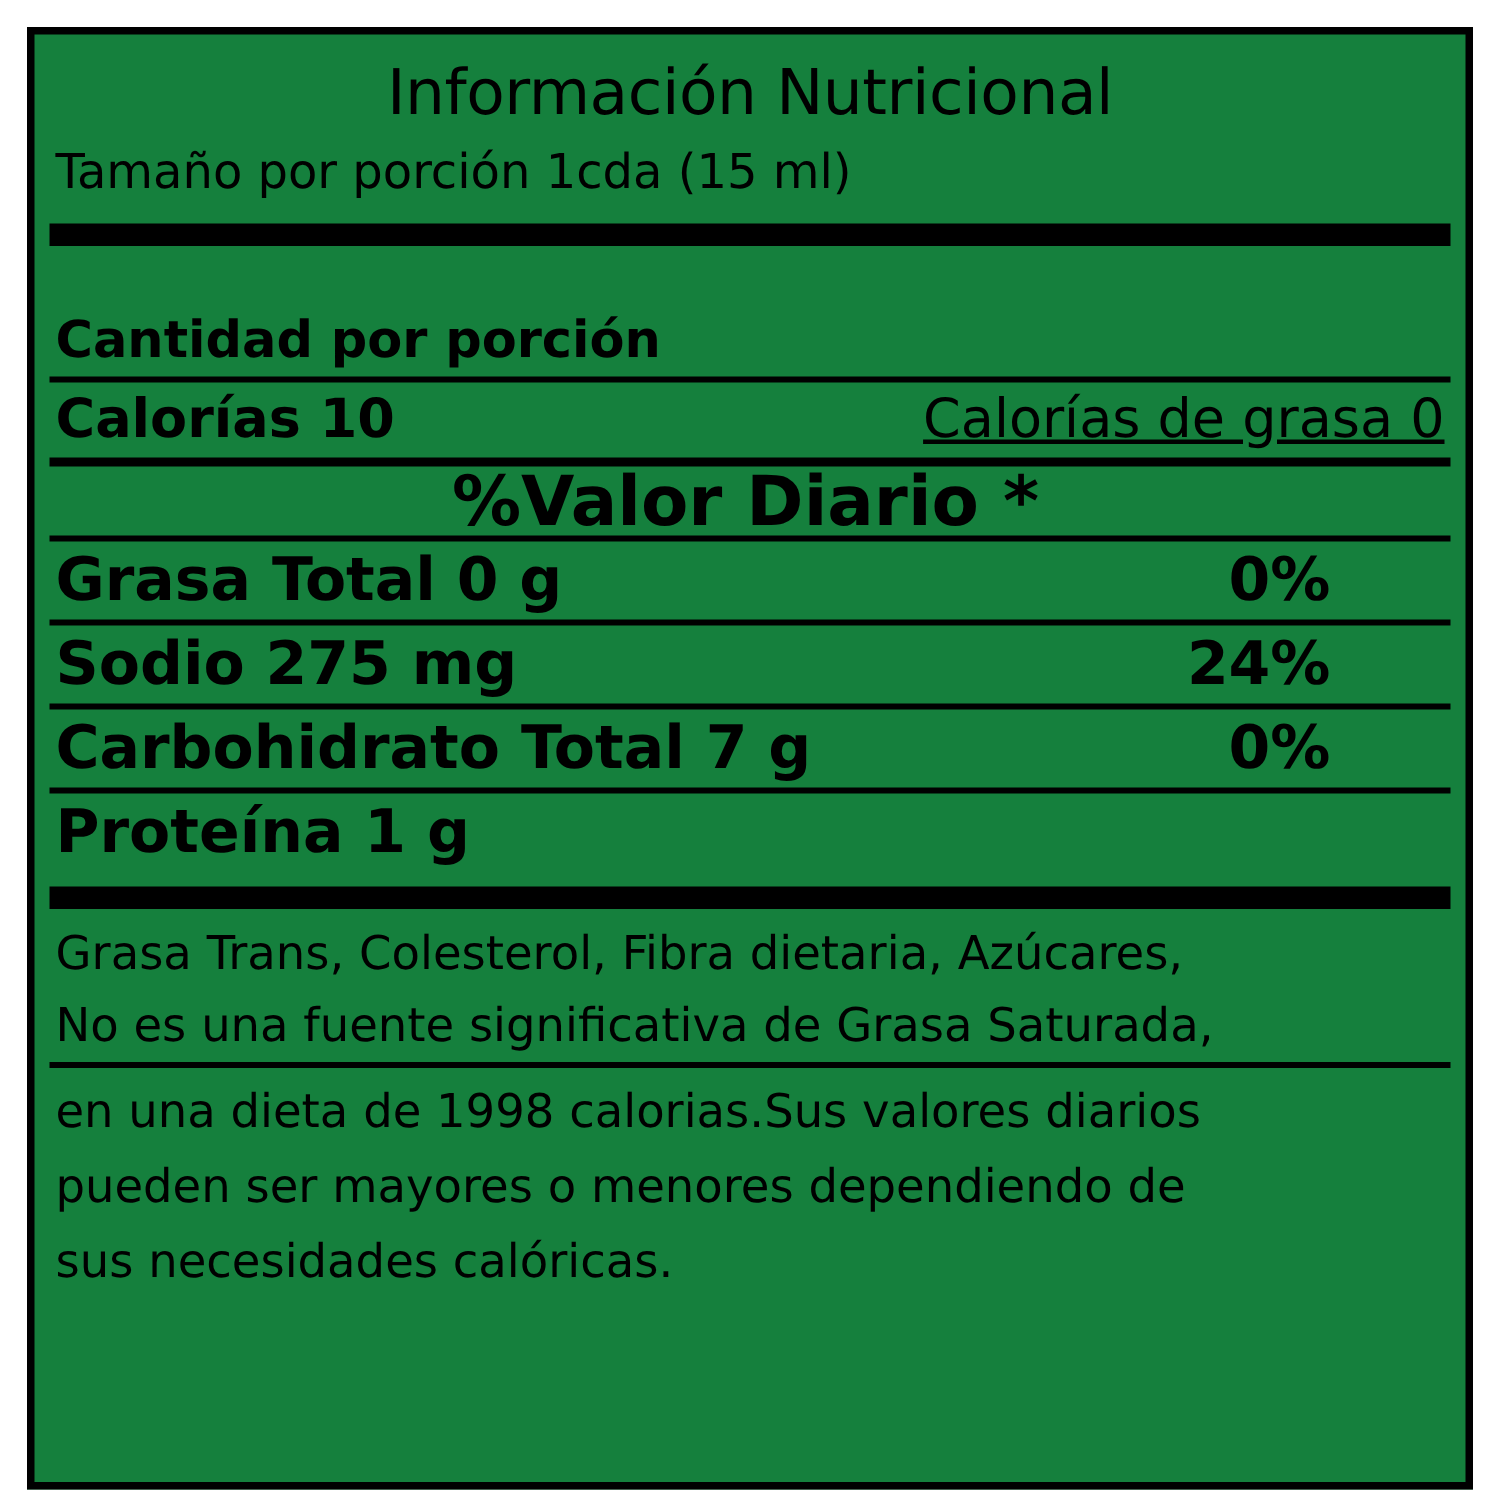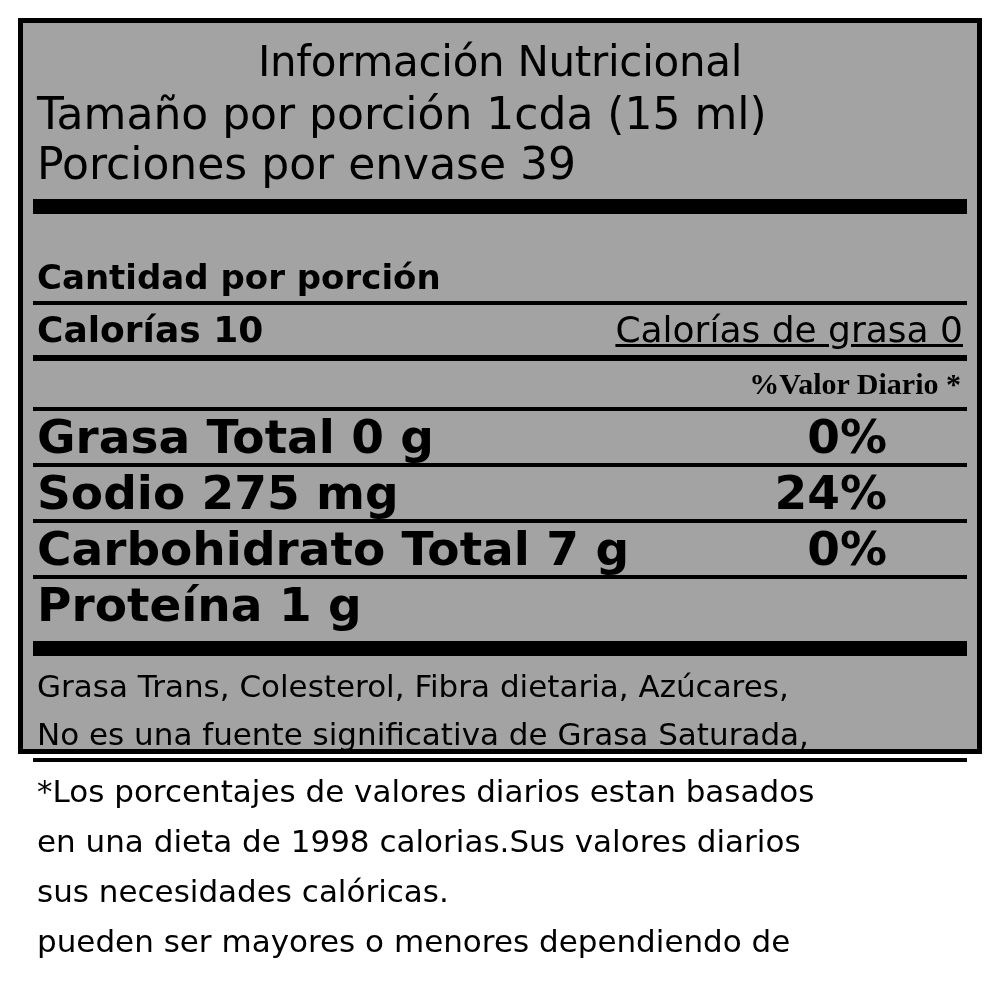--- a/index.html
+++ b/index.html
@@ -13,24 +13,24 @@
     font-family: "DejaVu Sans", sans-serif;
     color: #000000;
     overflow: hidden;
   }
 
   .panel {
     position: absolute;
     left: 18px;
     top: 18px;
     width: 964px;
-    height: 736px;
+    height: 975px;
     box-sizing: border-box;
     border: 5px solid #000000;
-    background: #a3a3a3;
+    background: #15803d;
   }
 
   .inner {
     position: relative;
     width: 100%;
     height: 100%;
     box-sizing: border-box;
     padding: 0 10px;
   }
 
@@ -39,21 +39,21 @@
     text-align: center;
     font-size: 42px;
     line-height: 54px;
     padding-top: 12px;
     letter-spacing: -0.3px;
     white-space: nowrap;
   }
 
   
   .serving-line {
-    font-size: 44px;
+    font-size: 32px;
     line-height: 50px;
     padding-left: 4px;
     white-space: nowrap;
   }
 
   
   .rule-thick {
     height: 15px;
     background: #000000;
     margin-top: 10px;
@@ -101,31 +101,30 @@
     font-size: 36px;
     font-weight: bold;
   }
   .cal-row .right {
     font-size: 36px;
     padding-right: 4px;
     text-decoration: underline;
   }
 
   .dv-row {
-    text-align: right;
-    font-size: 30px;
+    text-align: center;
+    font-size: 46px;
     font-weight: bold;
     line-height: 46px;
     padding-right: 6px;
     white-space: nowrap;
-    font-family: Liberation Serif, serif;
   }
 
   .nutrient {
-    font-size: 47px;
+    font-size: 40px;
     line-height: 52px;
     gap: 43px;
   }
   .nutrient .left { font-weight: bold; }
   .nutrient .right { font-weight: bold; padding-right: 80px; }
 
   .footnote {
     font-size: 31px;
     line-height: 48px;
     padding-left: 4px;
@@ -141,21 +140,20 @@
 </style>
 </head>
 <body>
 
 <div class="panel">
   <div class="inner">
 
     <div class="title">Información Nutricional</div>
 
     <div class="serving-line">Tamaño por porción  1cda (15 ml)</div>
-    <div class="serving-line">Porciones por envase 39</div>
 
     <div class="rule-thick"></div>
 
     <div class="amount-line">Cantidad por porción</div>
 
     <div class="rule-thin"></div>
 
     <div class="cal-row">
       <span class="left">Calorías  10</span>
       <span class="right">Calorías de grasa 0</span>
@@ -193,20 +191,19 @@
     <div class="rule-thick"></div>
 
     <div class="footnote">
       <div class="nowrap">Grasa Trans, Colesterol, Fibra dietaria, Azúcares,</div>
       <div class="nowrap">No es una fuente significativa de Grasa Saturada,</div>
     </div>
 
     <div class="rule-thin"></div>
 
     <div class="footnote2">
-      <div class="nowrap">*Los porcentajes de valores diarios estan basados</div>
       <div class="nowrap">en una dieta de 1998 calorias.Sus valores diarios</div>
+      <div class="nowrap">pueden ser mayores o menores dependiendo de</div>
       <div class="nowrap">sus necesidades calóricas.</div>
-      <div class="nowrap">pueden ser mayores o menores dependiendo de</div>
     </div>
 
   </div>
 </div>
 
 </body></html>

